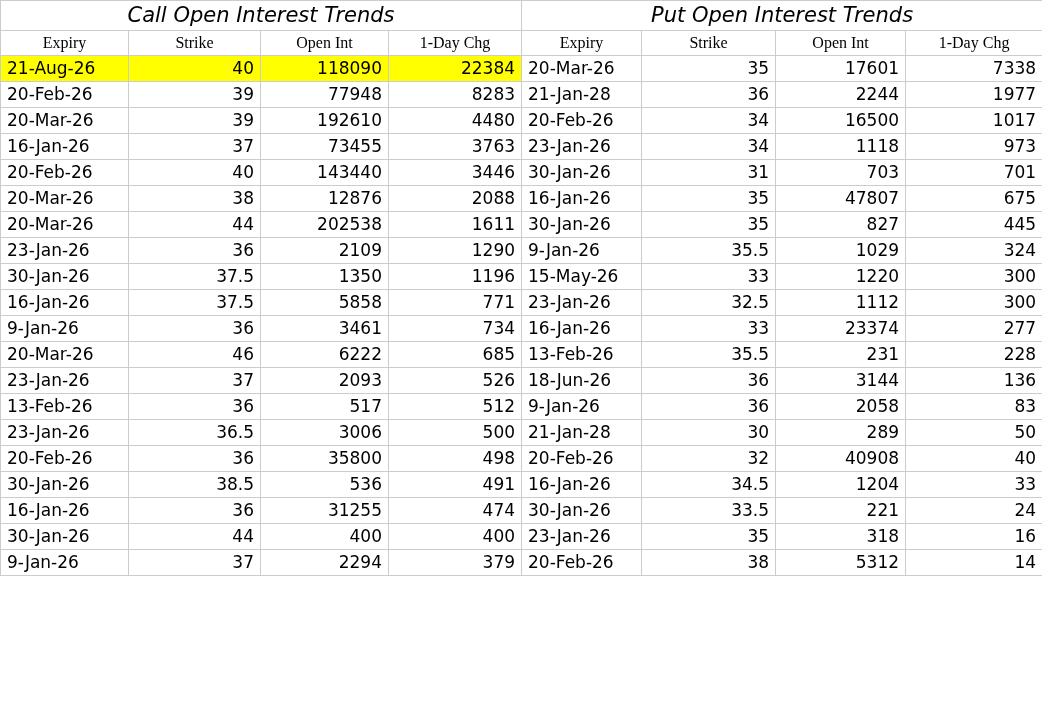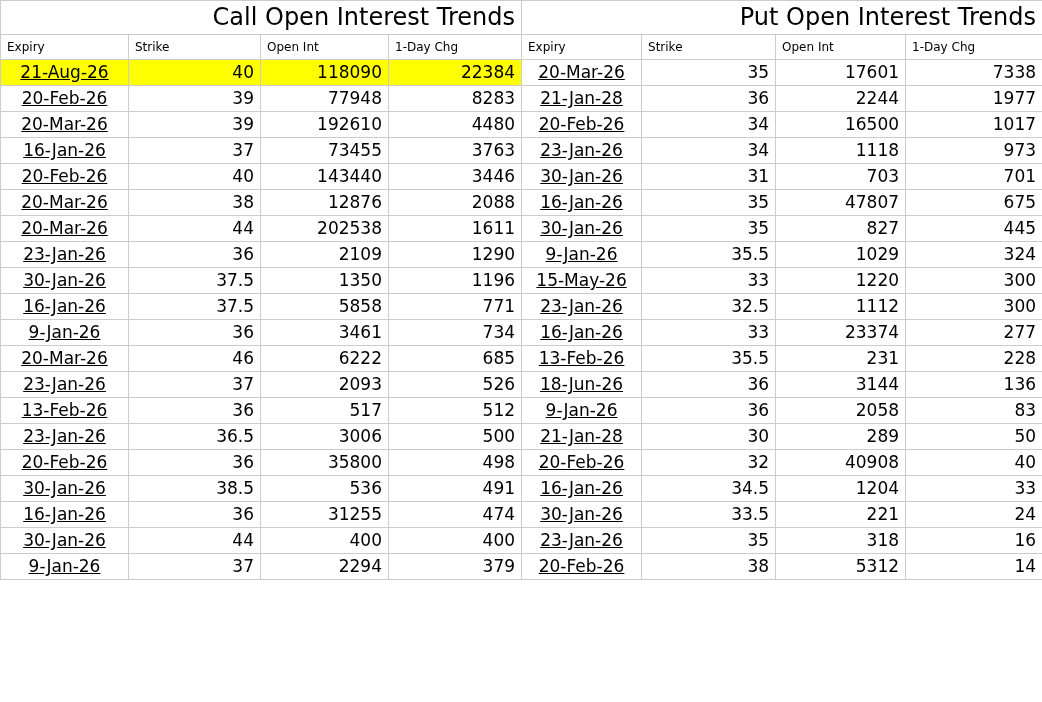--- a/index.html
+++ b/index.html
@@ -24,36 +24,37 @@
   table.oi-table th {
     border: 1px solid #cccccc;
     padding: 2px 6px 3px 6px;
     height: 25px;
     box-sizing: border-box;
     white-space: nowrap;
     overflow: hidden;
     font-weight: normal;
   }
   .group-title {
-    text-align: right;
-    font-size: 24px;
+    text-align: center;
+    font-size: 21px;
     padding-top: 2px;
     padding-bottom: 4px;
     height: 34px;
+    font-style: italic;
   }
   .col-head {
-    text-align: left;
-    font-size: 12px;
+    text-align: center;
+    font-size: 16px;
+    font-family: Liberation Serif, serif;
   }
   .num {
     text-align: right;
   }
   .txt {
-    text-align: center;
-    text-decoration: underline;
+    text-align: left;
   }
   .hl {
     background: #ffff00;
   }
   
   .w-exp  { width: 128px; }
   .w-str  { width: 132px; }
   .w-oi   { width: 128px; }
   .w-chg  { width: 133px; }
   .w-exp2 { width: 120px; }

